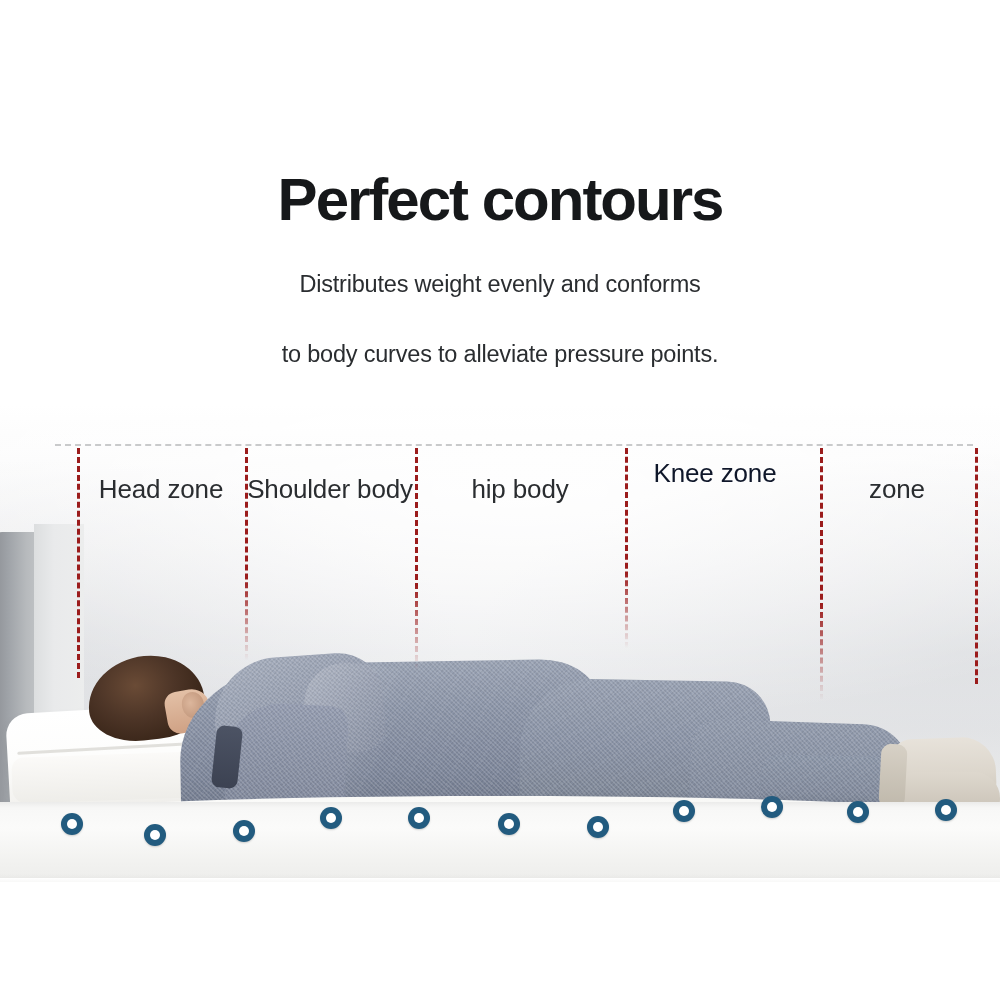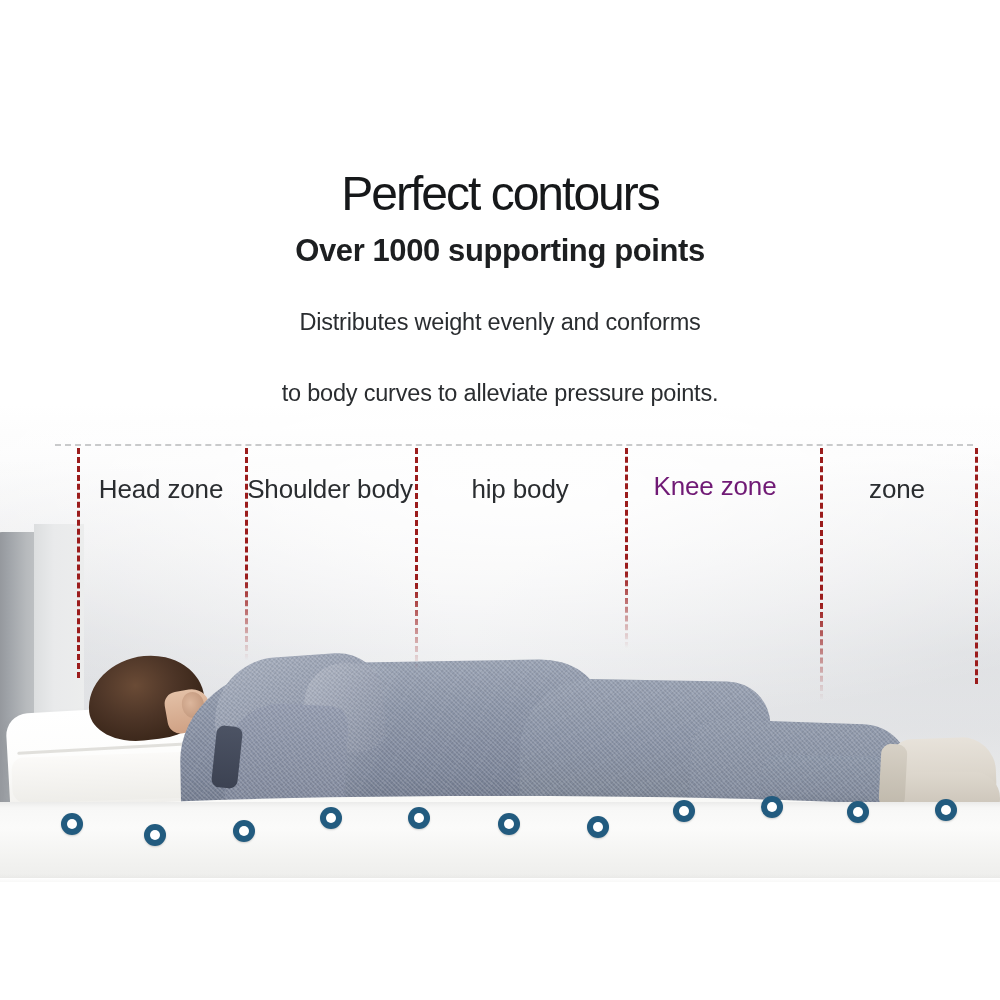--- a/index.html
+++ b/index.html
@@ -14,21 +14,21 @@
     background:#ffffff; overflow:hidden;
   }
 
   
   .headline-block{
     position:absolute; left:0; top:0; width:1000px;
     text-align:center; z-index:40;
   }
   .headline{
     margin-top:170px;
-    font-size:48px; font-weight:normal; letter-spacing:-2.0px;
+    font-size:60px; font-weight:bold; letter-spacing:-2.0px;
     color:#16181a; line-height:1.0;
   }
   .subhead{
     margin-top:16px;
     font-size:31px; font-weight:bold; letter-spacing:-0.4px;
     color:#1d1f21; line-height:1.1;
   }
   .blurb{
     margin-top:26px;
     font-size:23.5px; font-weight:400; color:#2a2d30;
@@ -243,21 +243,20 @@
     display:block; border-radius:50%; background:#ffffff;
   }
 </style>
 </head>
 <body>
 
 <div id="stage">
 
   <div class="headline-block">
     <div class="headline">Perfect contours</div>
-    <div class="subhead">Over 1000 supporting points</div>
     <div class="blurb">
       <div>Distributes weight evenly and conforms</div>
       <div>to body curves to alleviate pressure points.</div>
     </div>
   </div>
 
   <div class="scene">
     <div class="wall-shade"></div>
 
     <div class="headboard"></div>
@@ -317,21 +316,21 @@
     <div id="label-layer">
         <div class="zone-label" style="top: 474px; left: 71px; width: 180px; color: rgb(42, 45, 48);">
           <div>Head zone</div>
         </div>
         <div class="zone-label" style="top: 474px; left: 240px; width: 180px; color: rgb(42, 45, 48);">
           <div>Shoulder body</div>
         </div>
         <div class="zone-label" style="top: 474px; left: 430px; width: 180px; color: rgb(42, 45, 48);">
           <div>hip body</div>
         </div>
-        <div class="zone-label" style="top: 471px; left: 625px; width: 180px; color: #701a75;">
+        <div class="zone-label" style="top: 458px; left: 625px; width: 180px; color: #0f172a;">
           <div>Knee zone</div>
         </div>
         <div class="zone-label" style="top: 474px; left: 807px; width: 180px; color: rgb(42, 45, 48);">
           <div>zone</div>
         </div>
       </div>
   </div>
 
   <div class="zones" id="marker-layer">
       <div class="marker" style="width: 22px; height: 22px; left: 61px; top: 813px; background: rgb(34, 91, 127);">

